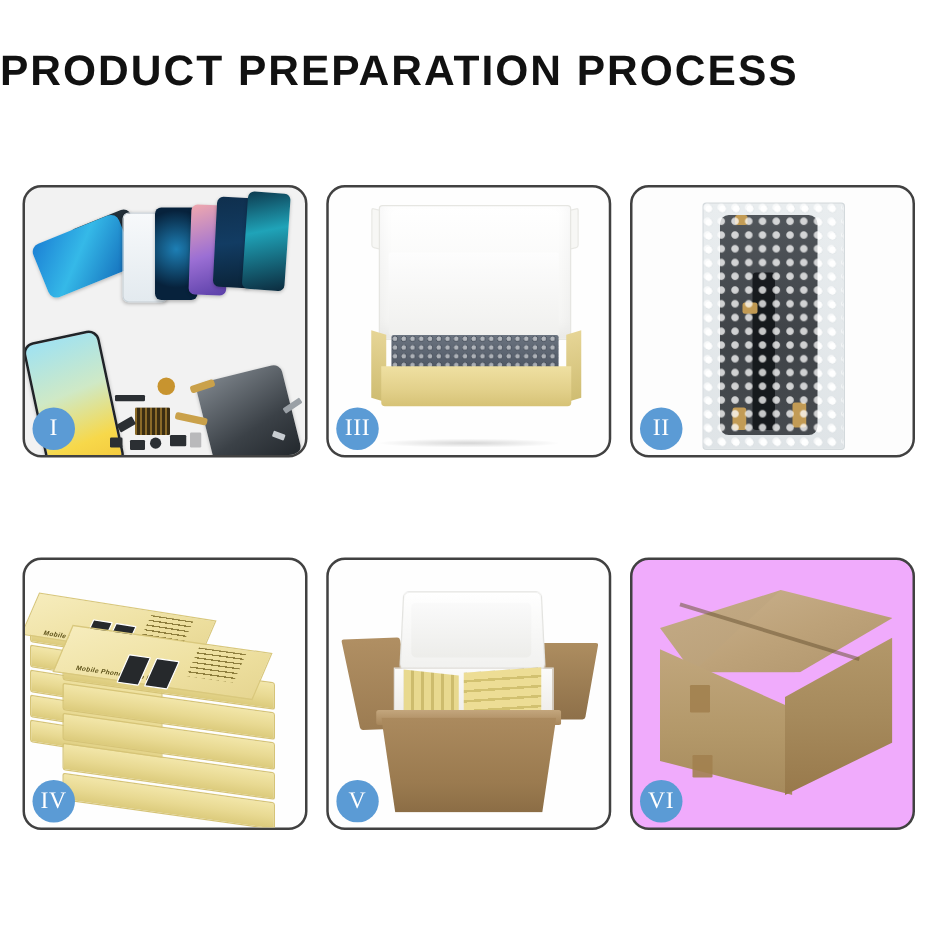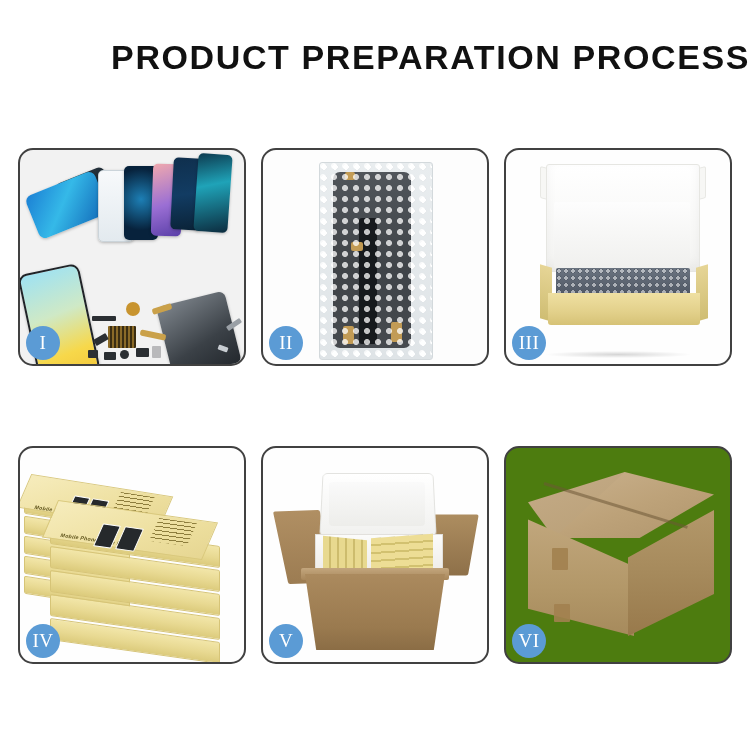--- a/index.html
+++ b/index.html
@@ -6,21 +6,21 @@
   body{
     width:750px;height:750px;
     background:#ffffff;
     font-family:"Liberation Sans", sans-serif;
     overflow:hidden;
     position:relative;
   }
   .page{width:750px;height:750px;position:relative;}
 
   
-  .header{padding-top:40px;text-align:right;}
+  .header{padding-top:40px;text-align:left;}
   .title{
     font-size:34px;
     font-weight:700;
     letter-spacing:1.6px;
     color:#111;
     line-height:1.05;
     white-space:nowrap;
   }
   .subtitle{
     margin-top:11px;
@@ -281,21 +281,21 @@
     background:repeating-linear-gradient(90deg,#e8d98f 0 6px,#cdbc6d 6px 8px);
     transform:skewY(6deg);
   }
   .c5-y2{
     position:absolute;left:108px;top:88px;width:62px;height:40px;
     background:repeating-linear-gradient(180deg,#eddd95 0 6px,#d2c170 6px 8px);
     transform:skewY(-4deg);
   }
 
   
-  .p6{background:#4d7c0f;}
+  .p6{background:#f0abfc;}
   .c6{position:absolute;left:22px;top:24px;width:186px;height:164px;}
   .c6-top{
     position:absolute;left:0;top:0;width:186px;height:66px;
     background:linear-gradient(160deg,#cbb390 0%,#bda279 55%,#b0956c 100%);
     clip-path:polygon(14% 100%,52% 0,100% 34%,60% 100%);
   }
   .c6-topL{
     position:absolute;left:0;top:0;width:186px;height:66px;
     background:linear-gradient(160deg,#c4ab87 0%,#b69c72 100%);
     clip-path:polygon(0 46%,52% 0,58% 100%,14% 100%);
@@ -355,49 +355,49 @@
         <div class="chip" style="left:84px;top:202px;width:12px;height:8px;"></div>
         <div class="chip" style="left:100px;top:200px;width:9px;height:9px;border-radius:50%;"></div>
         <div class="chip" style="left:116px;top:198px;width:13px;height:9px;"></div>
         <div class="chip" style="left:132px;top:196px;width:9px;height:12px;background:#b9b9bb;"></div>
         <div class="chip" style="left:206px;top:172px;width:16px;height:5px;background:#9aa0a6;transform:rotate(-34deg);"></div>
         <div class="chip" style="left:198px;top:196px;width:10px;height:5px;background:#c7ccd1;transform:rotate(20deg);"></div>
       </div>
       <div class="badge">I</div>
     </div>
 
-    <div class="panel p2">
-      <div class="stage">
-        <div class="bw-bag"></div>
-        <div class="bw-part"></div>
-        <div class="bw-strip"></div>
-        <div class="bw-tab" style="left:82px;top:22px;width:10px;height:8px;"></div>
-        <div class="bw-tab" style="left:88px;top:92px;width:12px;height:9px;"></div>
-        <div class="bw-tab" style="left:80px;top:176px;width:11px;height:18px;"></div>
-        <div class="bw-tab" style="left:128px;top:172px;width:11px;height:20px;"></div>
-        <div class="bw-overlay"></div>
-      </div>
-      <div class="badge">II</div>
-    </div>
-
     <div class="panel p3">
       <div class="stage">
         <div class="b3-lidflapL"></div>
         <div class="b3-lidflapR"></div>
         <div class="b3-lid"></div>
         <div class="b3-foam"></div>
         <div class="b3-sideL"></div>
         <div class="b3-sideR"></div>
         <div class="b3-bubble"></div>
         <div class="b3-front"></div>
         <div class="shadow"></div>
       </div>
       <div class="badge">III</div>
     </div>
 
+    <div class="panel p2">
+      <div class="stage">
+        <div class="bw-bag"></div>
+        <div class="bw-part"></div>
+        <div class="bw-strip"></div>
+        <div class="bw-tab" style="left:82px;top:22px;width:10px;height:8px;"></div>
+        <div class="bw-tab" style="left:88px;top:92px;width:12px;height:9px;"></div>
+        <div class="bw-tab" style="left:80px;top:176px;width:11px;height:18px;"></div>
+        <div class="bw-tab" style="left:128px;top:172px;width:11px;height:20px;"></div>
+        <div class="bw-overlay"></div>
+      </div>
+      <div class="badge">II</div>
+    </div>
+
     <div class="panel p4">
       <div class="stage">
         <div class="stack">
 
           <div class="sbox" style="left:2px;top:34px;width:104px;height:16px;transform:skewY(9deg);"></div>
           <div class="sbox" style="left:2px;top:54px;width:104px;height:16px;transform:skewY(9deg);"></div>
           <div class="sbox" style="left:2px;top:74px;width:104px;height:16px;transform:skewY(9deg);"></div>
           <div class="sbox" style="left:2px;top:94px;width:104px;height:16px;transform:skewY(9deg);"></div>
           <div class="sbox" style="left:2px;top:114px;width:104px;height:16px;transform:skewY(9deg);"></div>
 

